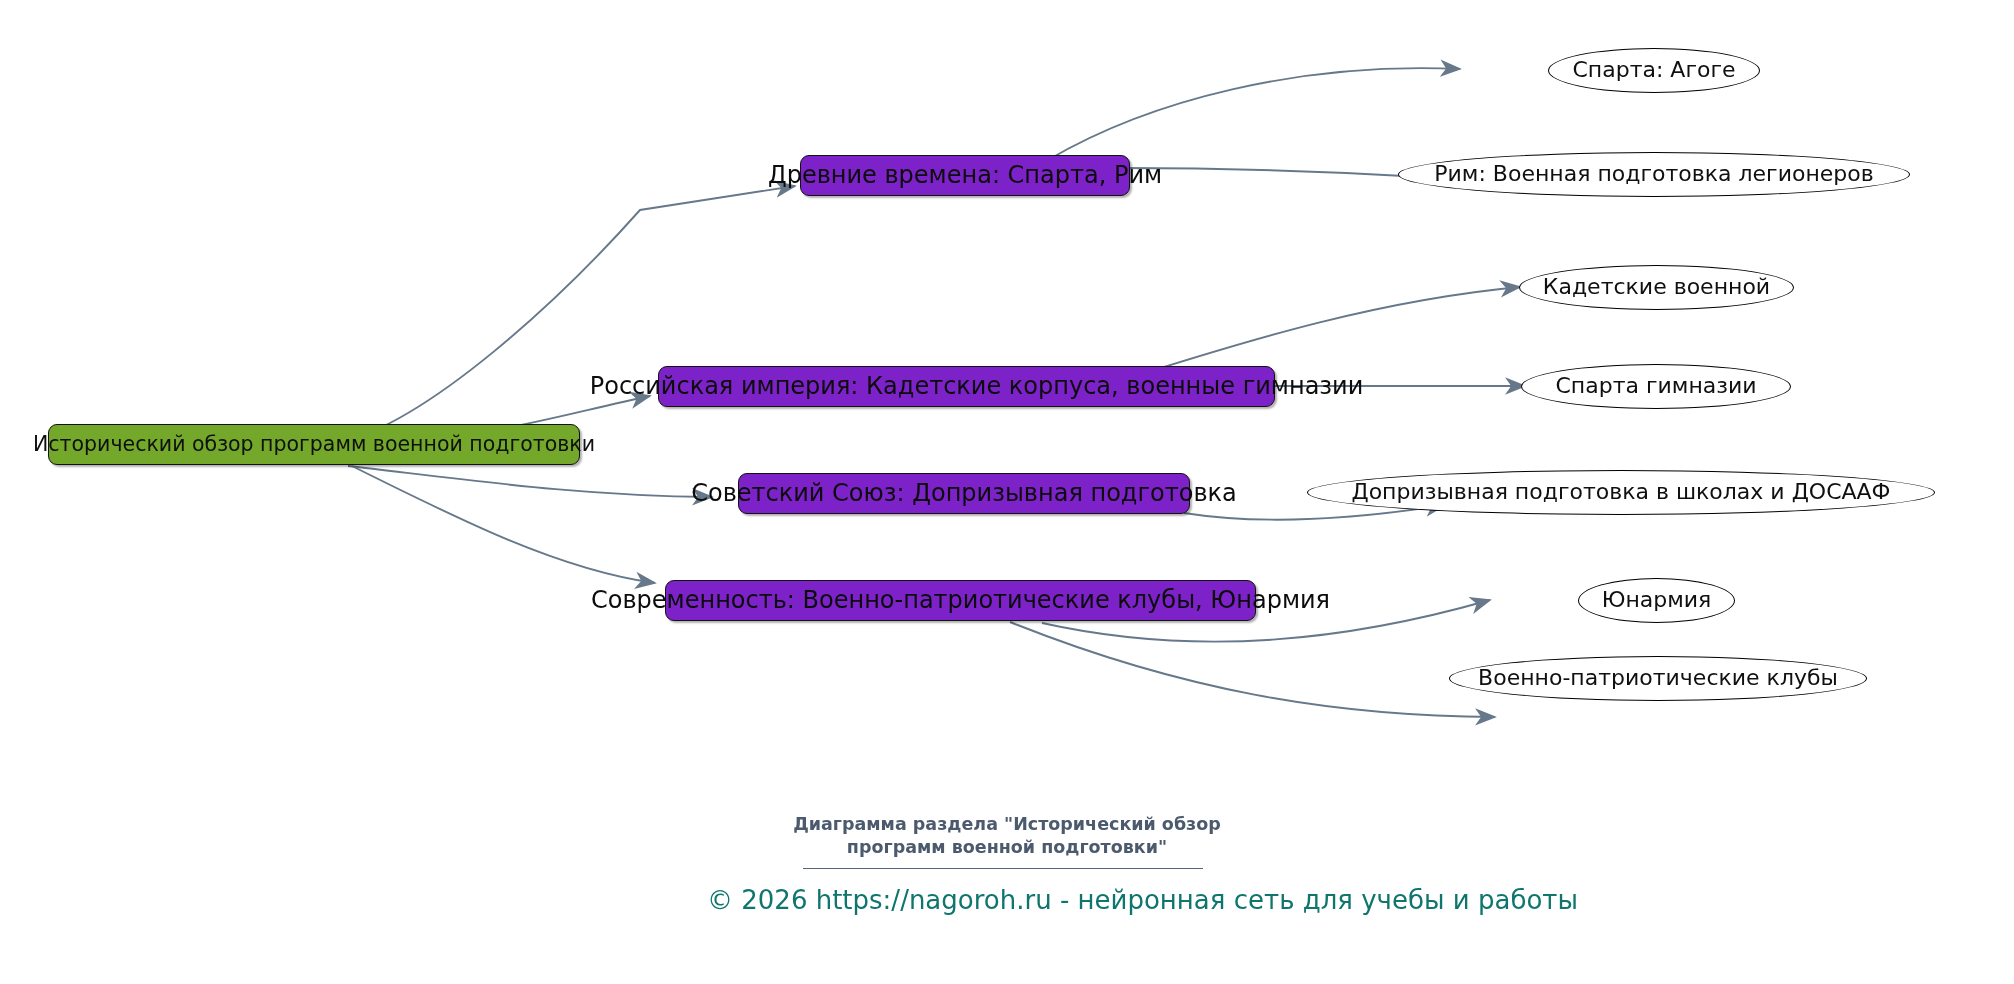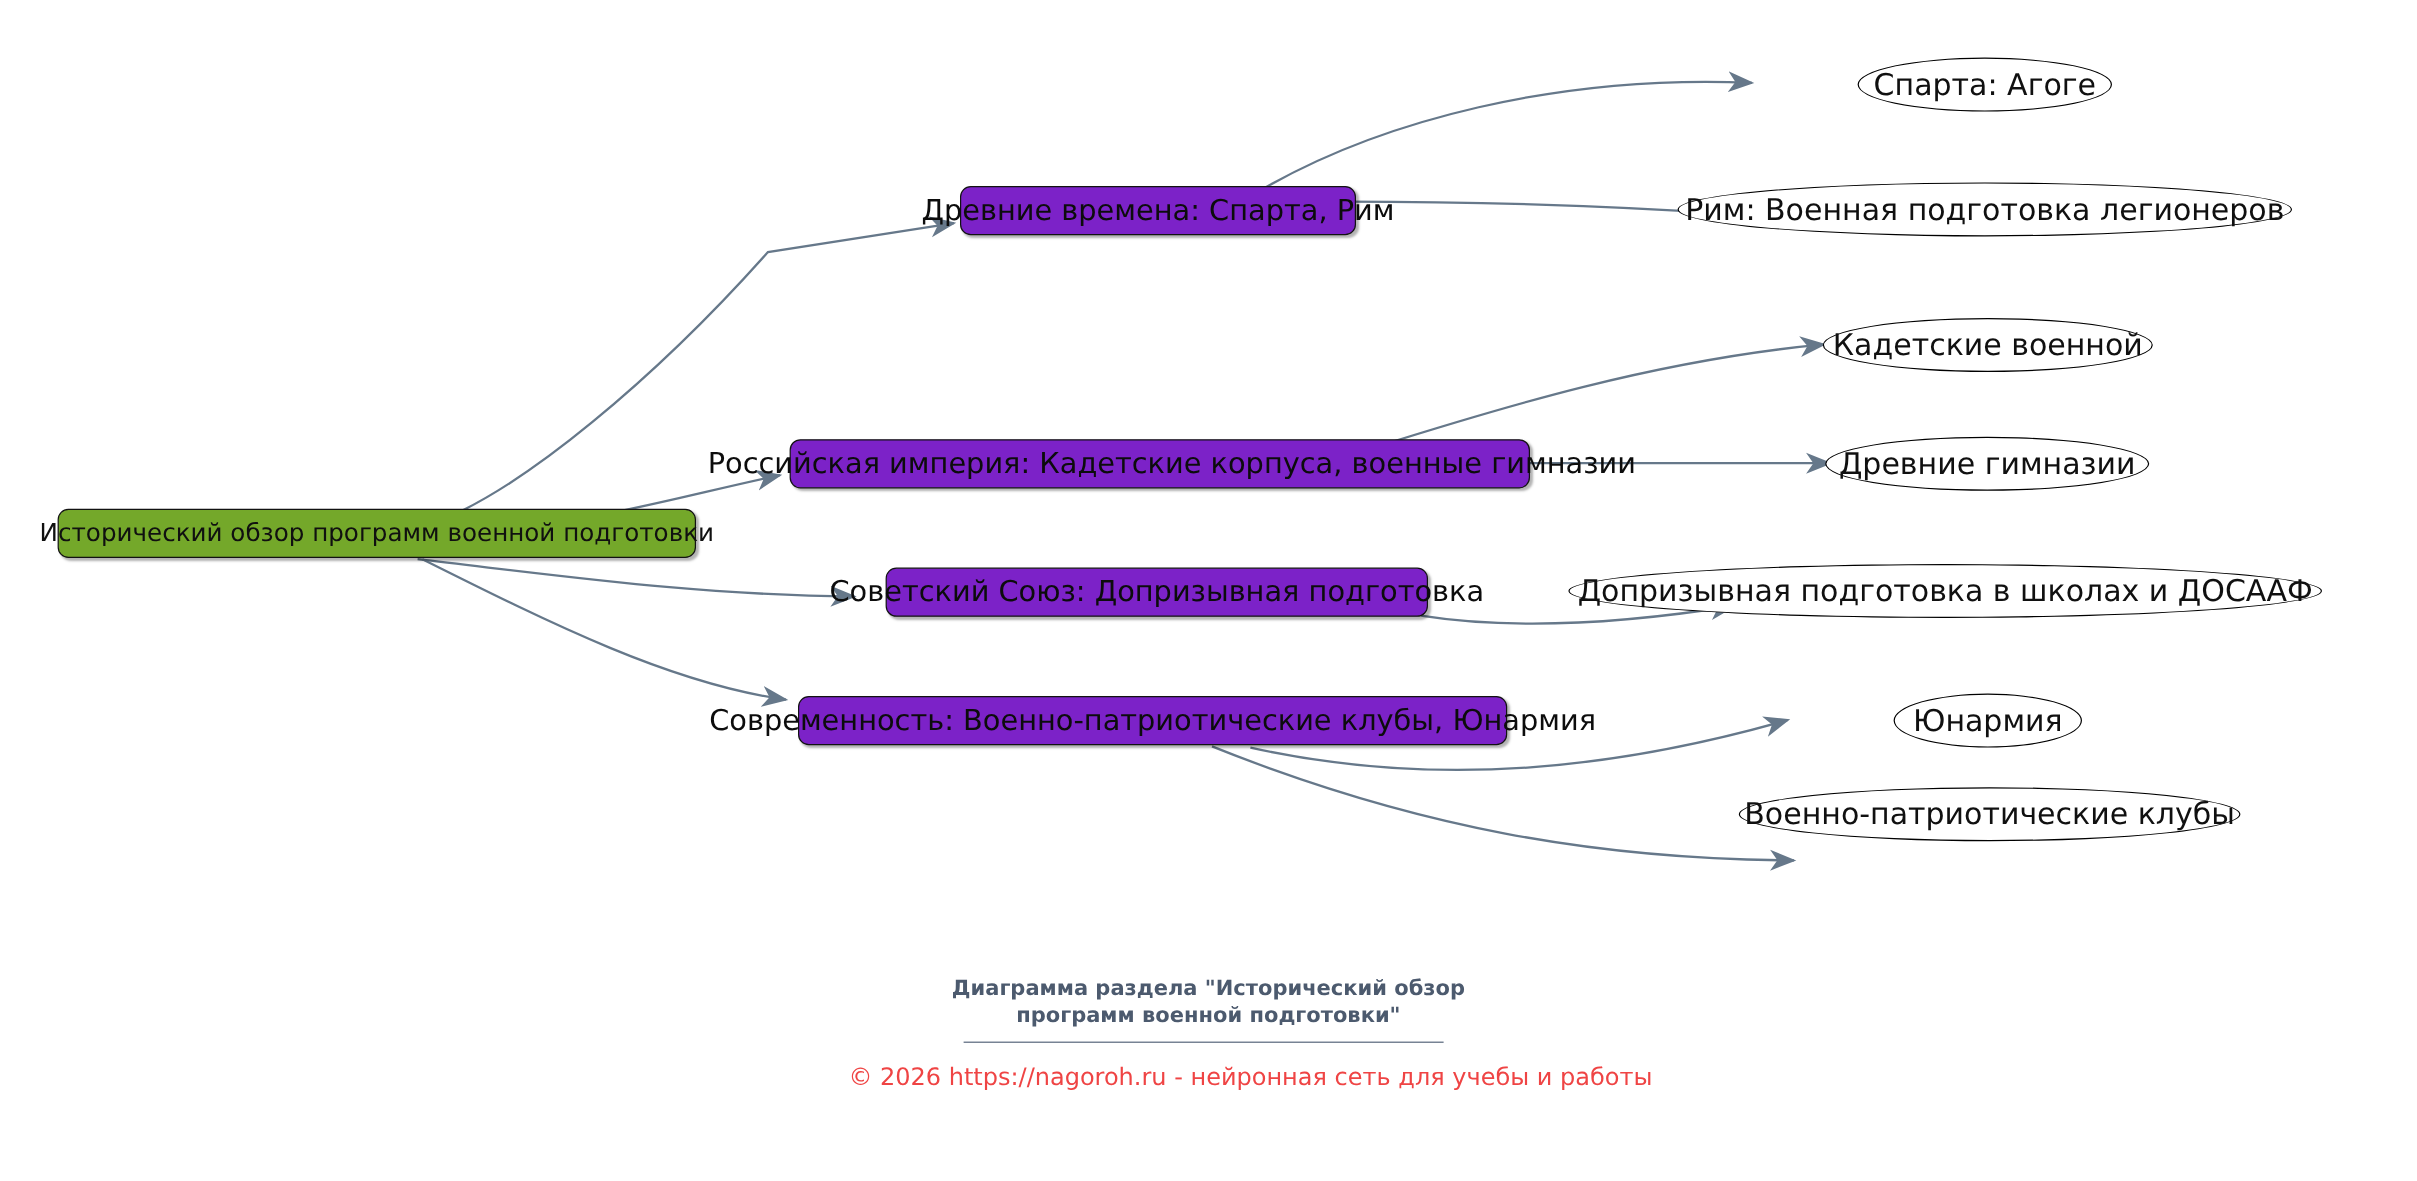--- a/index.html
+++ b/index.html
@@ -51,40 +51,40 @@
     border-radius: 9px;
     color: #0c0c0c;
     font-size: 24px;
     box-shadow: 2px 2px 2px rgba(0,0,0,0.30);
   }
   .node-leaf {
     background: #ffffff;
     border: 1.7px solid #000000;
     border-radius: 50%;
     color: #101010;
-    font-size: 25px;
+    font-size: 22px;
   }
   .caption {
     position: absolute;
     text-align: center;
     color: #4C5A6E;
     font-weight: bold;
     font-size: 17.5px;
     line-height: 1.32;
     white-space: pre-line;
   }
   .caption-rule {
     position: absolute;
     border-top: 1.6px solid #56657A;
   }
   .footer {
     position: absolute;
     text-align: center;
-    color: #ef4444;
-    font-size: 20px;
+    color: #0f766e;
+    font-size: 26px;
     white-space: nowrap;
   }
 </style>
 </head>
 <body>
 
 <div id="canvas">
 
   <svg id="edges" viewBox="0 0 2014 984" xmlns="http://www.w3.org/2000/svg">
     <defs>
@@ -145,21 +145,21 @@
 
   <div class="node node-leaf" style="left:1398px; top:152px; width:512px; height:45px;">
     <span>Рим: Военная подготовка легионеров</span>
   </div>
 
   <div class="node node-leaf" style="left:1519px; top:265px; width:275px; height:45px;">
     <span>Кадетские военной</span>
   </div>
 
   <div class="node node-leaf" style="left:1521px; top:364px; width:270px; height:45px;">
-    <span>Древние гимназии</span>
+    <span>Спарта гимназии</span>
   </div>
 
   <div class="node node-leaf" style="left:1307px; top:470px; width:628px; height:45px;">
     <span>Допризывная подготовка в школах и ДОСААФ</span>
   </div>
 
   <div class="node node-leaf" style="left:1578px; top:578px; width:157px; height:45px;">
     <span>Юнармия</span>
   </div>
 

